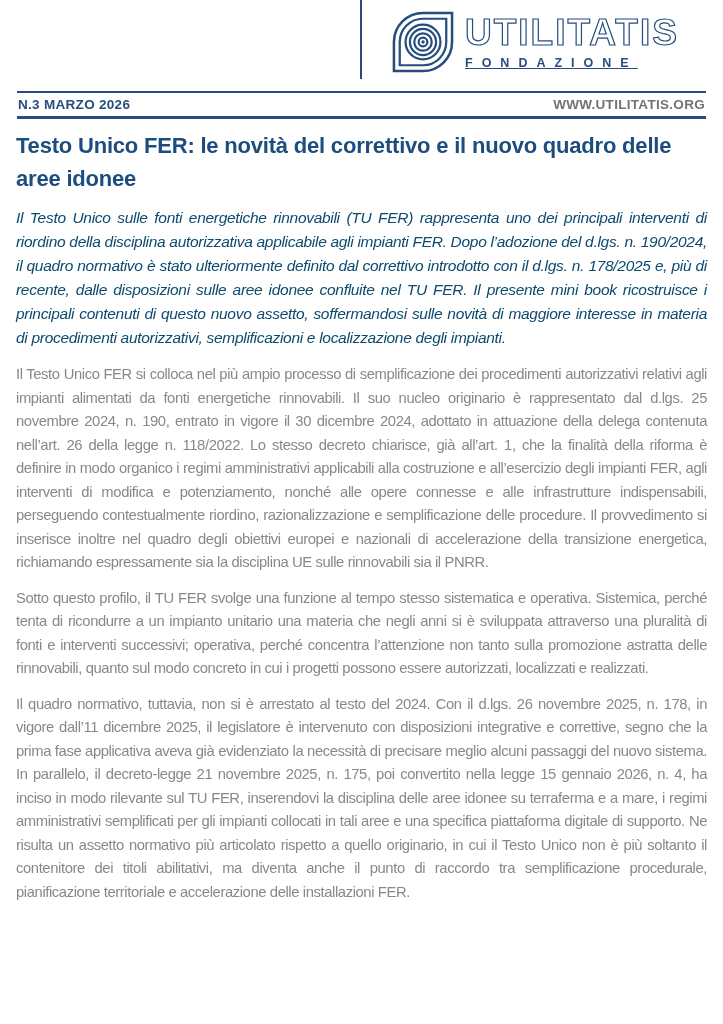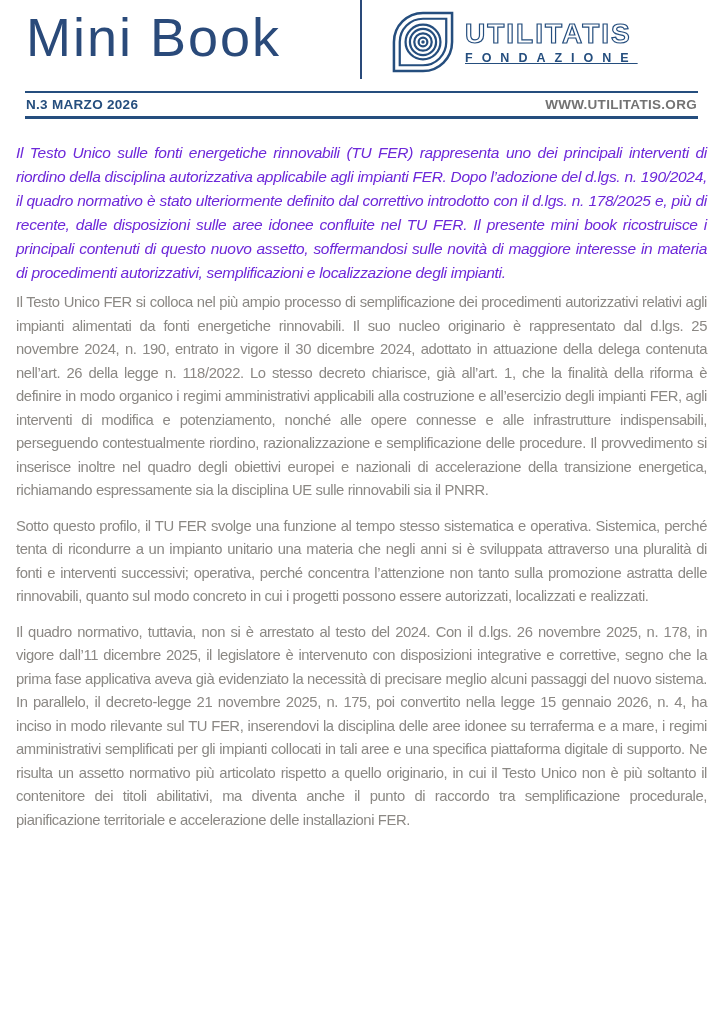--- a/index.html
+++ b/index.html
@@ -31,41 +31,41 @@
     left: 360px;
     top: 0;
     width: 2px;
     height: 79px;
     background: #2a4a7a;
   }
   .logo { position: absolute; left: 392px; top: 11px; display: flex; align-items: center; }
   .logo-mark { width: 62px; height: 62px; flex: none; }
   .logo-text { margin-left: 11px; }
   .logo-name {
-    font-size: 28px;
+    font-size: 37px;
     font-weight: bold;
     letter-spacing: 2px;
     color: transparent;
     -webkit-text-stroke: 1.2px #254e7e;
     line-height: 1.05;
     white-space: nowrap;
   }
   .logo-sub {
     margin-top: 3px;
     font-size: 12.5px;
     font-weight: bold;
     letter-spacing: 0.72em;
     color: #254e7e;
     white-space: nowrap;
     text-decoration: underline;
   }
 
   
   .issue-bar {
-    margin: 0 25px;
+    margin: 0 17px;
     border-top: 2px solid #254e7e;
     border-bottom: 3px solid #254e7e;
     padding: 4px 1px 4px 1px;
     display: flex;
     justify-content: space-between;
     align-items: center;
     font-size: 13.5px;
     font-weight: 600;
     letter-spacing: 0.3px;
     color: #254e7e;
@@ -81,48 +81,47 @@
     font-weight: bold;
     letter-spacing: -0.2px;
     max-width: 692px;
   }
   p.intro {
     margin-top: 11px;
     font-style: italic;
     font-size: 15.5px;
     line-height: 24px;
     letter-spacing: -0.3px;
-    color: #6d28d9;
+    color: #0c4a6e;
     text-align: justify;
   }
   h2.section-heading {
     margin-top: 15px;
     font-size: 18.5px;
     font-weight: bold;
     color: #56524e;
     letter-spacing: -0.2px;
   }
   p.body-par {
     margin-top: 12px;
     font-size: 14.8px;
     line-height: 23.5px;
     letter-spacing: -0.4px;
     color: #8b8884;
     text-align: justify;
   }
-  p.body-par.first { margin-top: 6px; }
+  p.body-par.first { margin-top: 13px; }
 </style>
 </head>
 <body>
 
 <div class="page">
 
   <header>
     <div class="masthead">
-      <div class="brand">Mini Book</div>
 
       <div class="masthead-divider"></div>
 
       <div class="logo">
         <span class="logo-mark">
           <svg width="62" height="62" viewBox="0 0 64 64" aria-hidden="true">
             <g fill="none" stroke="#254e7e" stroke-width="2.6">
               <path d="M 32 2 L 62 2 L 62 32 A 30 30 0 0 1 32 62 L 2 62 L 2 32 A 30 30 0 0 1 32 2 Z"></path>
               <path d="M 32 8 L 56 8 L 56 32 A 24 24 0 0 1 32 56 L 8 56 L 8 32 A 24 24 0 0 1 32 8 Z" stroke-width="2.3"></path>
               <circle cx="32" cy="32" r="18" stroke-width="2.3"></circle>
@@ -140,20 +139,21 @@
       </div>
     </div>
 
     <div class="issue-bar">
       <span>N.3 MARZO 2026</span>
       <a href="#">WWW.UTILITATIS.ORG</a>
     </div>
   </header>
 
   <main>
+    <h1 class="article-title">Testo Unico FER: le novità del correttivo e il nuovo quadro delle aree idonee</h1>
 
     <p class="intro">Il Testo Unico sulle fonti energetiche rinnovabili (TU FER) rappresenta uno dei principali interventi di riordino della disciplina autorizzativa applicabile agli impianti FER. Dopo l’adozione del d.lgs. n. 190/2024, il quadro normativo è stato ulteriormente definito dal correttivo introdotto con il d.lgs. n. 178/2025 e, più di recente, dalle disposizioni sulle aree idonee confluite nel TU FER. Il presente mini book ricostruisce i principali contenuti di questo nuovo assetto, soffermandosi sulle novità di maggiore interesse in materia di procedimenti autorizzativi, semplificazioni e localizzazione degli impianti.</p>
 
 
     <p class="body-par first">Il Testo Unico FER si colloca nel più ampio processo di semplificazione dei procedimenti autorizzativi relativi agli impianti alimentati da fonti energetiche rinnovabili. Il suo nucleo originario è rappresentato dal d.lgs. 25 novembre 2024, n. 190, entrato in vigore il 30 dicembre 2024, adottato in attuazione della delega contenuta nell’art. 26 della legge n. 118/2022. Lo stesso decreto chiarisce, già all’art. 1, che la finalità della riforma è definire in modo organico i regimi amministrativi applicabili alla costruzione e all’esercizio degli impianti FER, agli interventi di modifica e potenziamento, nonché alle opere connesse e alle infrastrutture indispensabili, perseguendo contestualmente riordino, razionalizzazione e semplificazione delle procedure. Il provvedimento si inserisce inoltre nel quadro degli obiettivi europei e nazionali di accelerazione della transizione energetica, richiamando espressamente sia la disciplina UE sulle rinnovabili sia il PNRR.</p>
 
     <p class="body-par">Sotto questo profilo, il TU FER svolge una funzione al tempo stesso sistematica e operativa. Sistemica, perché tenta di ricondurre a un impianto unitario una materia che negli anni si è sviluppata attraverso una pluralità di fonti e interventi successivi; operativa, perché concentra l’attenzione non tanto sulla promozione astratta delle rinnovabili, quanto sul modo concreto in cui i progetti possono essere autorizzati, localizzati e realizzati.</p>
 
     <p class="body-par">Il quadro normativo, tuttavia, non si è arrestato al testo del 2024. Con il d.lgs. 26 novembre 2025, n. 178, in vigore dall’11 dicembre 2025, il legislatore è intervenuto con disposizioni integrative e correttive, segno che la prima fase applicativa aveva già evidenziato la necessità di precisare meglio alcuni passaggi del nuovo sistema. In parallelo, il decreto-legge 21 novembre 2025, n. 175, poi convertito nella legge 15 gennaio 2026, n. 4, ha inciso in modo rilevante sul TU FER, inserendovi la disciplina delle aree idonee su terraferma e a mare, i regimi amministrativi semplificati per gli impianti collocati in tali aree e una specifica piattaforma digitale di supporto. Ne risulta un assetto normativo più articolato rispetto a quello originario, in cui il Testo Unico non è più soltanto il contenitore dei titoli abilitativi, ma diventa anche il punto di raccordo tra semplificazione procedurale, pianificazione territoriale e accelerazione delle installazioni FER.</p>
 

